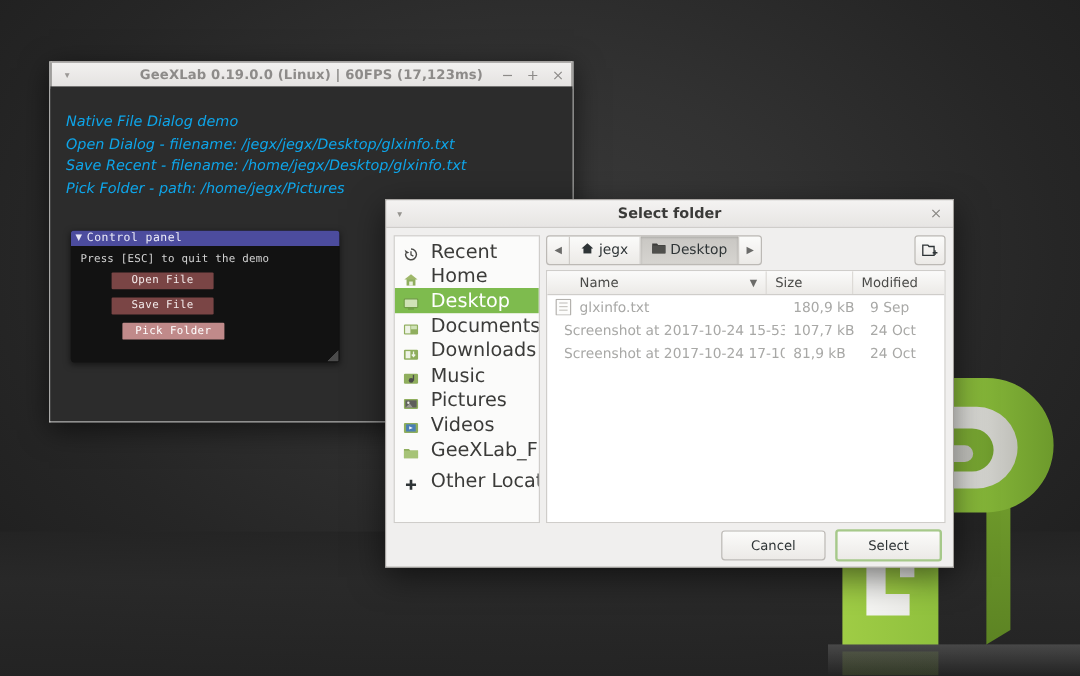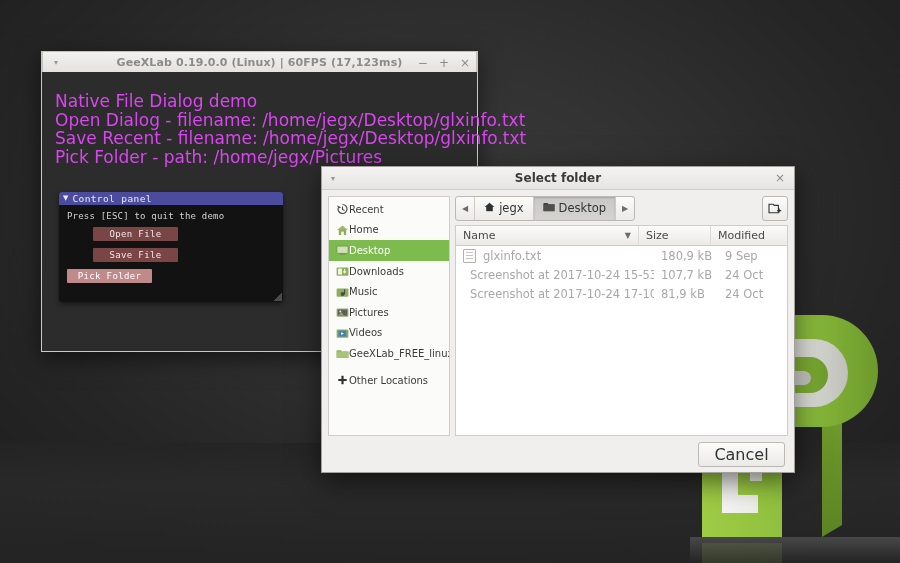--- a/index.html
+++ b/index.html
@@ -55,23 +55,24 @@
     display:flex;align-items:center;gap:11px;z-index:2;
     color:#8d8b89;font-size:12px;
   }
   #geexlab-winbtns span{cursor:default;line-height:1;}
   #geexlab-body{
     position:absolute;left:0;right:0;top:21px;bottom:0;
     background:#2c2c2c;
     padding:20px 0 0 13px;
   }
   .demo-line{
-    color:#d946ef;font-size:17px;line-height:18.5px;
+    color:#0ea5e9;font-size:12px;line-height:18.5px;
     font-family:"DejaVu Sans", sans-serif;
     white-space:pre;
+    font-style:italic;
   }
 
   
   #control-panel{
     position:absolute;left:17px;top:120px;width:224px;height:110px;
     background:#121212;
     border-radius:3px;
     box-shadow:0 2px 5px rgba(0,0,0,.5);
     overflow:hidden;
   }
@@ -91,21 +92,21 @@
     font-size:9px;color:#d3d3d3;letter-spacing:.2px;margin-bottom:6px;
   }
   .cp-btn{
     width:85px;height:14px;margin-bottom:7px;
     font-family:"DejaVu Sans Mono", monospace;
     font-size:9px;color:#f3eaea;letter-spacing:.35px;
     display:flex;align-items:center;justify-content:center;
     border-radius:1px;
   }
   .cp-btn.normal{background:#7a4545;margin-left:26px;}
-  .cp-btn.hot{background:#c08a8a;color:#fff;}
+  .cp-btn.hot{background:#c08a8a;color:#fff;margin-left:35px;}
   #cp-grip{
     position:absolute;right:1px;bottom:1px;width:9px;height:9px;
     background:linear-gradient(135deg,transparent 50%,#4a4a4a 50%);
   }
 
   
   #file-dialog{
     position:absolute;left:321px;top:166px;width:472px;height:305px;
     background:#f0efee;
     border:1px solid #a3a09c;
@@ -129,22 +130,22 @@
   #fd-main{flex:1;display:flex;min-height:0;padding:6px 6px 0 6px;gap:5px;background:#f0efee;}
 
   
   #fd-sidebar{
     width:120px;flex:0 0 120px;
     background:#fbfbfa;border:1px solid #cfcdca;
     overflow:hidden;
     padding-top:2px;
   }
   .places-row{
-    height:20.6px;display:flex;align-items:center;gap:0;
-    padding:0 7px;font-size:10px;color:#3b3b39;
+    height:20.6px;display:flex;align-items:center;gap:10px;
+    padding:0 7px;font-size:16px;color:#3b3b39;
     white-space:nowrap;overflow:hidden;
   }
   .places-row.selected{background:#7ebb4e;color:#ffffff;}
   .places-row .ic{flex:0 0 13px;width:13px;height:12px;position:relative;}
   .places-sep{height:6px;}
 
   
   #fd-right{flex:1;display:flex;flex-direction:column;min-width:0;}
   #fd-pathbar{
     height:24px;flex:0 0 24px;display:flex;align-items:center;
@@ -175,39 +176,39 @@
     flex:1;min-height:0;border:1px solid #cfcdca;background:#ffffff;
     display:flex;flex-direction:column;overflow:hidden;
   }
   #fd-colhdr{
     display:flex;height:19px;flex:0 0 19px;
     background:linear-gradient(to bottom,#fbfbfa,#eceae7);
     border-bottom:1px solid #cfcdca;
     font-size:11px;color:#4a4a48;
   }
   .col{display:flex;align-items:center;padding:0 7px;border-right:1px solid #dddad6;position:relative;}
-  .col.name{flex:1;min-width:0;}
+  .col.name{flex:1;min-width:0;margin-left:20px;}
   .col.size{flex:0 0 57px;}
   .col.mod{flex:0 0 62px;border-right:none;}
   .sort-arrow{position:absolute;right:7px;font-size:8px;color:#6b6b69;}
   .frow{display:flex;height:19px;align-items:center;font-size:11.5px;color:#a8a8a6;}
   .frow .fname{flex:1;min-width:0;display:flex;align-items:center;gap:7px;padding-left:7px;
     white-space:nowrap;overflow:hidden;}
   .frow .fsize{flex:0 0 57px;padding-left:7px;}
   .frow .fmod{flex:0 0 62px;padding-left:7px;}
 
   
   #fd-actions{
     height:36px;flex:0 0 36px;display:flex;align-items:center;
     justify-content:flex-end;gap:8px;padding:0 9px;background:#f0efee;
   }
   .dlg-btn{
     min-width:59px;height:23px;padding:0 13px;
     display:flex;align-items:center;justify-content:center;
-    font-size:16px;color:#2e3436;border-radius:3px;
+    font-size:11px;color:#2e3436;border-radius:3px;
     border:1px solid #bcb9b5;
     background:linear-gradient(to bottom,#fbfbfa,#eceae7);
   }
   .dlg-btn.suggested{border:2px solid #a6c98a;}
   .ico-doc{width:11px;height:12px;background:#fdfdfc;border:1px solid #b4b2ae;border-radius:1px;position:relative;}
   .ico-doc:after{content:"";position:absolute;left:2px;top:2px;right:2px;height:1px;background:#c9c7c3;
     box-shadow:0 3px 0 #c9c7c3,0 6px 0 #c9c7c3;}
   .ico-img{width:13px;height:11px;border-radius:1px;background:linear-gradient(135deg,#10263f 0%,#2f6ea8 45%,#0d1b2a 100%);}
   .ico-img.b{background:linear-gradient(135deg,#111b33 0%,#4f7fd0 40%,#0b1020 100%);}
 </style>
@@ -263,21 +264,21 @@
       <span id="geexlab-title">GeeXLab 0.19.0.0 (Linux) | 60FPS (17,123ms)</span>
       <span id="geexlab-winbtns">
         <span>−</span>
         <span>+</span>
         <span>×</span>
       </span>
     </div>
 
     <div id="geexlab-body">
       <div class="demo-line">Native File Dialog demo</div>
-      <div class="demo-line">Open Dialog - filename: /home/jegx/Desktop/glxinfo.txt</div>
+      <div class="demo-line">Open Dialog - filename: /jegx/jegx/Desktop/glxinfo.txt</div>
       <div class="demo-line">Save Recent - filename: /home/jegx/Desktop/glxinfo.txt</div>
       <div class="demo-line">Pick Folder - path: /home/jegx/Pictures</div>
 
       <div id="control-panel">
         <div id="cp-header">
           <span class="tri">▼</span>
           <span id="cp-title">Control panel</span>
         </div>
         <div id="cp-body">
           <div id="cp-hint">Press [ESC] to quit the demo</div>
@@ -325,20 +326,30 @@
         <div class="places-row selected">
           <span class="ic">
             <svg width="13" height="12" viewBox="0 0 13 12">
                 <rect x="0.8" y="2" width="11.4" height="7.4" rx="1" fill="#cfe2b6" stroke="#6f9c45"></rect>
                 <rect x="4" y="9.8" width="5" height="1.3" fill="#6f9c45"></rect>
               </svg>
           </span>
           <span>Desktop</span>
         </div>
 
+        <div class="places-row">
+          <span class="ic">
+            <svg width="13" height="12" viewBox="0 0 13 12">
+                <rect x="0.6" y="2.4" width="11.8" height="8.4" rx="1" fill="#8fae5d"></rect>
+                <rect x="1.6" y="3.4" width="4.4" height="6.4" fill="#eef3e6"></rect>
+                <rect x="6.6" y="3.4" width="4.8" height="3" fill="#cfe2b6"></rect>
+              </svg>
+          </span>
+          <span>Documents</span>
+        </div>
 
         <div class="places-row">
           <span class="ic">
             <svg width="13" height="12" viewBox="0 0 13 12">
                 <rect x="0.6" y="2.4" width="11.8" height="8.4" rx="1" fill="#8fae5d"></rect>
                 <rect x="2" y="3.6" width="4" height="6" fill="#eef3e6"></rect>
                 <path d="M8.6 4v3.4M7.2 6.4l1.4 1.6 1.4-1.6" stroke="#eef3e6" stroke-width="1.1" fill="none"></path>
               </svg>
           </span>
           <span>Downloads</span>
@@ -473,15 +484,16 @@
             </div>
             <div class="fsize">81,9 kB</div>
             <div class="fmod">24 Oct</div>
           </div>
         </div>
       </div>
     </div>
 
     <div id="fd-actions">
       <div class="dlg-btn">Cancel</div>
+      <div class="dlg-btn suggested">Select</div>
     </div>
   </div>
 </div>
 
 </body></html>

